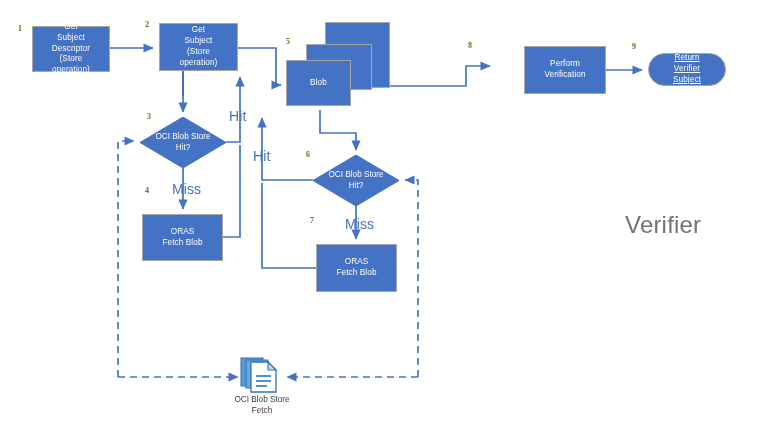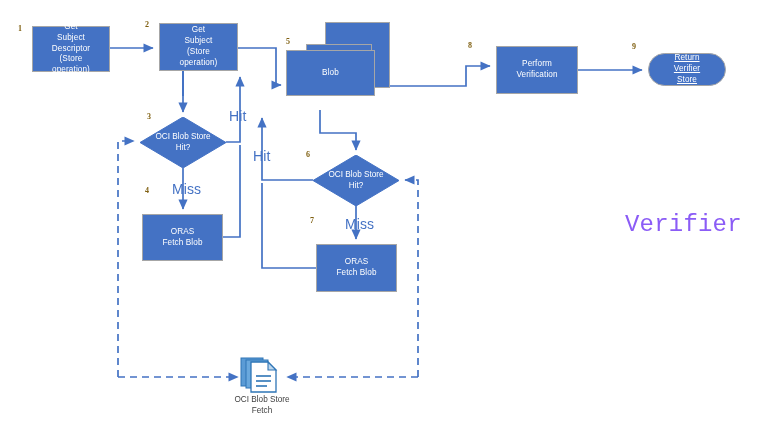--- a/index.html
+++ b/index.html
@@ -83,24 +83,23 @@
     display: flex;
     align-items: center;
     justify-content: center;
     text-align: center;
     color: #ffffff;
     font-size: 8.2px;
     line-height: 1.3;
   }
   .title-label {
     position: absolute;
-    color: #8b5cf6;
+    color: #737373;
     font-size: 24px;
     letter-spacing: 0.2px;
-    font-family: Liberation Mono, monospace;
   }
   .cache-icon {
     position: absolute;
   }
   .cache-label {
     position: absolute;
     text-align: center;
     color: #404040;
     font-size: 8.2px;
     line-height: 1.35;
@@ -194,48 +193,48 @@
       </div>
     </div>
   </div>
 
   <div class="node plain" style="left:142px; top:214px; width:81px; height:47px;">
     <span>ORAS Fetch Blob</span>
   </div>
 
   <div class="stackbox" style="left:325px; top:22px; width:65px; height:66px;"></div>
   <div class="stackbox" style="left:306px; top:44px; width:66px; height:46px;"></div>
-  <div class="node plain" style="left:286px; top:50px; width:89px; height:46px;">
+  <div class="node plain" style="left:286px; top:60px; width:65px; height:46px;">
     <span>Blob</span>
   </div>
 
   <div class="diamond-wrap" style="left:313px; top:155px; width:86px; height:51px;">
     <svg width="86" height="51">
       <polygon points="43,0 86,25.5 43,51 0,25.5" fill="#4472c4" stroke="#4472c4" stroke-width="1"></polygon>
     </svg>
     <div class="diamond-text">
       <div>
         <div>OCI Blob Store</div>
         <div>Hit?</div>
       </div>
     </div>
   </div>
 
   <div class="node plain" style="left:316px; top:244px; width:81px; height:48px;">
     <span>ORAS Fetch Blob</span>
   </div>
 
-  <div class="node plain" style="left:496px; top:46px; width:82px; height:48px;">
+  <div class="node plain" style="left:524px; top:46px; width:82px; height:48px;">
     <span>Perform Verification</span>
   </div>
 
   <div class="node oval" style="left:648px; top:53px; width:78px; height:33px;text-decoration:underline;">
     <div style="pointer-events:none;">
       <div>Return Verifier</div>
-      <div>Store</div>
+      <div>Subject</div>
     </div>
   </div>
 
   <div class="edge-label" style="left:229px; top:108px;">Hit</div>
   <div class="edge-label" style="left:172px; top:181px;">Miss</div>
   <div class="edge-label" style="left:253px; top:148px;">Hit</div>
   <div class="edge-label" style="left:345px; top:216px;">Miss</div>
 
   <div class="cache-icon" style="left:238px; top:356px; width:48px; height:40px;">
     <svg width="48" height="40" viewBox="0 0 48 40">

